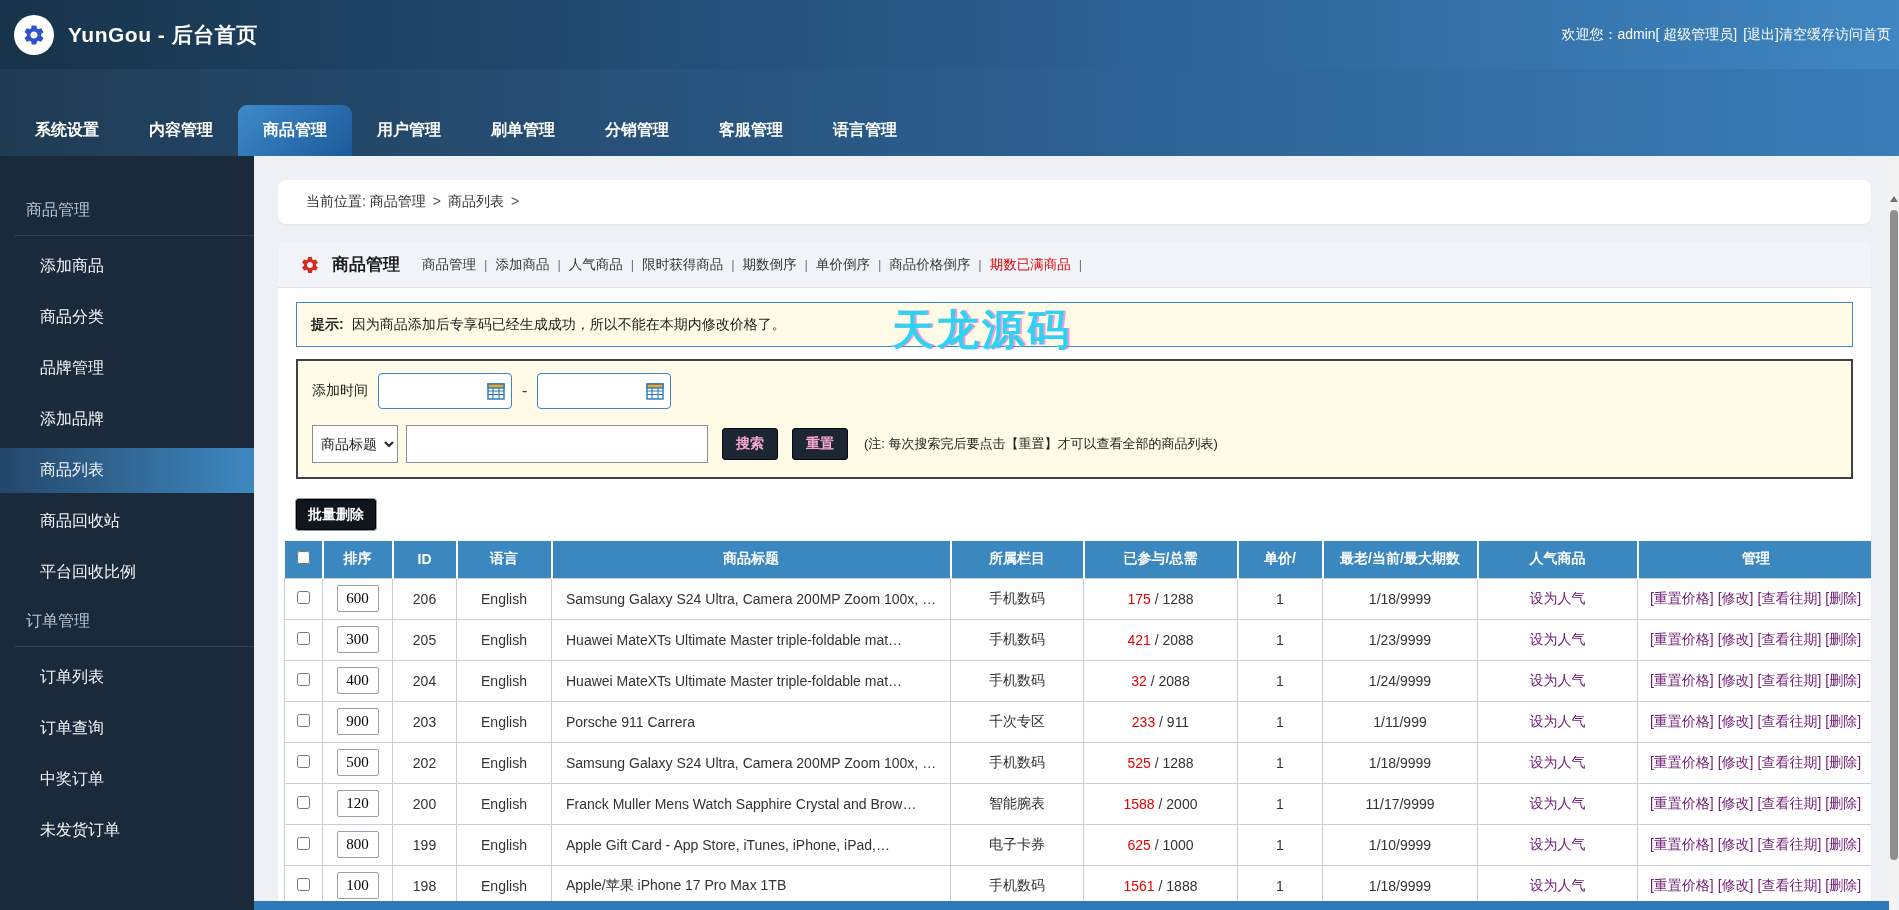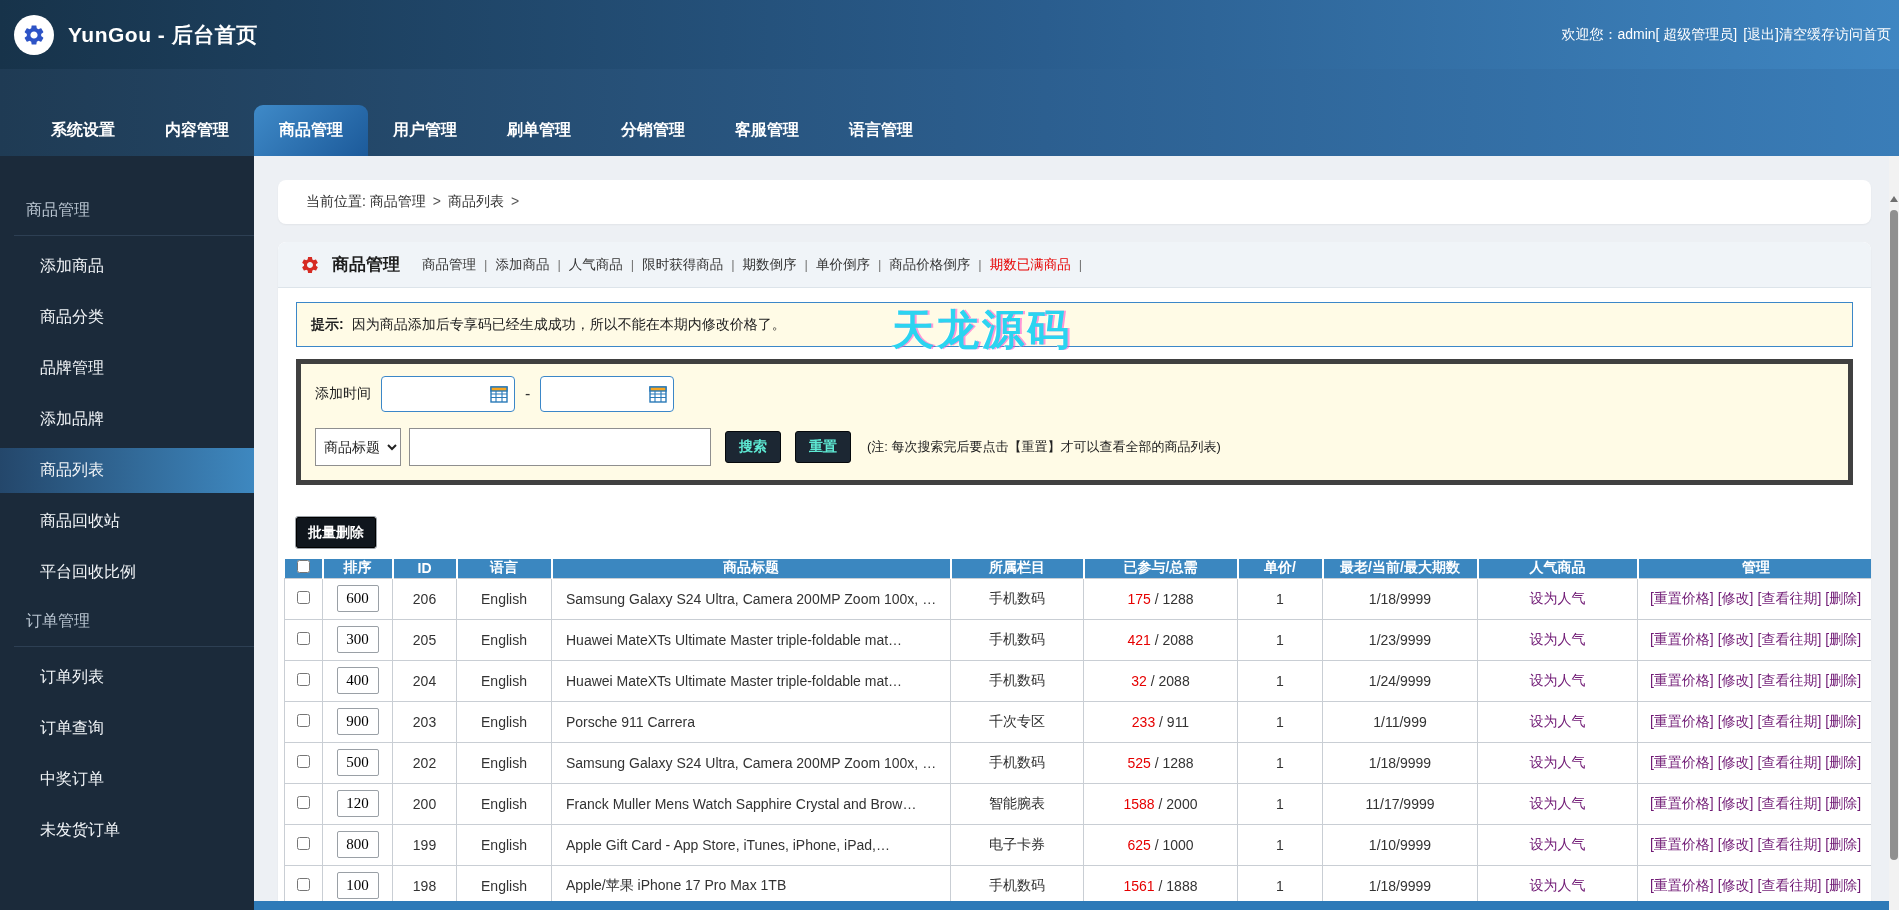--- a/index.html
+++ b/index.html
@@ -15,21 +15,21 @@
   .logo-circle svg { width:24px; height:24px; fill:#2d53c6; }
   .app-title { font-size:21px; font-weight:bold; margin-left:14px; letter-spacing:0.5px; }
   .topbar-right { margin-left:auto; margin-right:8px; display:flex; align-items:center; 
                   font-size:14px; white-space:nowrap; }
   .topbar-right .welcome { margin-right:6px; }
   .topbar-right span, .topbar-right a { color:#fff; cursor:pointer; text-decoration:none; }
 
   
   .navbar { position:absolute; left:0; top:69px; width:1899px; height:87px;
             background:linear-gradient(90deg,#1f3b54 0%,#2c5f90 55%,#3a7db8 100%);
-            display:flex; align-items:flex-end; padding-left:26px; z-index:9; }
+            display:flex; align-items:flex-end; padding-left:10px; z-index:9; }
   .nav-item { color:#fff; font-size:16px; font-weight:bold; padding:15px 25px; cursor:pointer; }
   .nav-item.active { background:linear-gradient(135deg,#3f8ac8 0%,#1c5a9a 100%);
                      border-radius:9px 9px 0 0; }
 
   
   .sidebar { position:absolute; left:0; top:156px; width:254px; height:754px;
              background:#1b2a3a; padding-top:34px; z-index:8; }
   .side-header { color:#b9c5d1; font-size:16px; padding:10px 0 14px 26px; }
   .side-divider { border-bottom:1px solid #2d3f53; margin:0 0 8px 14px; }
   .side-item { color:#f2f5f8; font-size:16px; padding:12px 0 12px 40px; cursor:pointer; margin:6px 0; }
@@ -51,48 +51,48 @@
   .panel-title { font-size:17px; font-weight:bold; color:#1d1d1d; margin:0 22px 0 12px; }
   .plink { font-size:13.5px; color:#333; cursor:pointer; text-decoration:none; }
   .plink.red { color:#e60000; }
   .psep { color:#777; margin:0 8px; font-size:13px; }
 
   .tips-box { margin:14px 18px 0 18px; background:#fffbe6; border:1px solid #3b87c8;
               padding:9px 14px; }
   .tip-line { font-size:14px; color:#222; line-height:25px; }
   .tip-line b { margin-right:8px; }
 
-  .search-box { margin:12px 18px 16px 18px; background:#fffbe6; border:5px solid #404040;
+  .search-box { margin:12px 18px 4px 18px; background:#fffbe6; border:2px solid #404040;
                 padding:12px 14px 14px 14px; position:relative; }
   .srow { display:flex; align-items:center; }
   .srow + .srow { margin-top:16px; }
   .f-label { font-size:14px; color:#222; margin-right:10px; }
   .date-input { width:134px; height:36px; background:#fff; border:1px solid #3b87c8; border-radius:4px;
                 display:flex; align-items:center; justify-content:flex-end; padding-right:6px; }
   .date-sep { margin:0 10px; color:#333; }
   .hsel { height:38px; border:1px solid #8f8f8f; background:#fff; font-size:14px; padding:0 4px;
           font-family:inherit; color:#222; }
   .hinput { width:302px; height:38px; border:1px solid #8f8f8f; margin-left:8px; padding:0 8px;
             font-size:14px; font-family:inherit; }
-  .dark-btn { height:32px; min-width:56px; background:#1c2733; color:#5eead4; border:1px solid #05080c;
+  .dark-btn { height:32px; min-width:56px; background:#1c2733; color:#f9a8d4; border:1px solid #05080c;
               border-radius:3px; font-size:14px; font-weight:bold; margin-left:14px; cursor:pointer;
               font-family:inherit; padding:0 10px; }
   .search-note { font-size:13px; color:#222; margin-left:16px; }
 
   .watermark { position:absolute; left:614px; top:60px; font-size:42px; font-weight:bold;
                color:#2bd4f0; letter-spacing:3px; z-index:6; pointer-events:none;
                text-shadow:2px 0 0 rgba(255,70,200,0.55), -1px 0 0 rgba(255,255,255,0.6); }
 
   .batch-btn { margin:16px 0 0 18px; height:31px; padding:0 11px; background:#10161d; color:#fff;
                border:1px solid #000; outline:1px solid #9aa0a6; border-radius:2px; font-size:14px;
                font-weight:bold; cursor:pointer; font-family:inherit; }
 
   .table-wrap { margin:11px 8px 0 6px; }
   table { width:100%; border-collapse:collapse; table-layout:fixed; }
-  thead th { background:#3b87c0; color:#fff; font-size:14px; font-weight:bold; height:19px;
+  thead th { background:#3b87c0; color:#fff; font-size:14px; font-weight:bold; height:37px;
              border-right:2px solid #fff; }
   thead th:last-child { border-right:none; }
   tbody td { height:41px; border:1px solid #c9ced4; border-top:none; font-size:14px; color:#333;
              text-align:center; background:#fff; overflow:hidden; white-space:nowrap;
              text-overflow:ellipsis; }
   tbody tr:first-child td { border-top:1px solid #c9ced4; }
   td.c-title { text-align:left; padding-left:14px; }
   .sort-input { width:42px; height:27px; border:1px solid #9aa0a6; border-radius:2px;
                 text-align:center; font-size:15px; font-family:Liberation Serif, serif; }
   .red { color:#e60000; }

